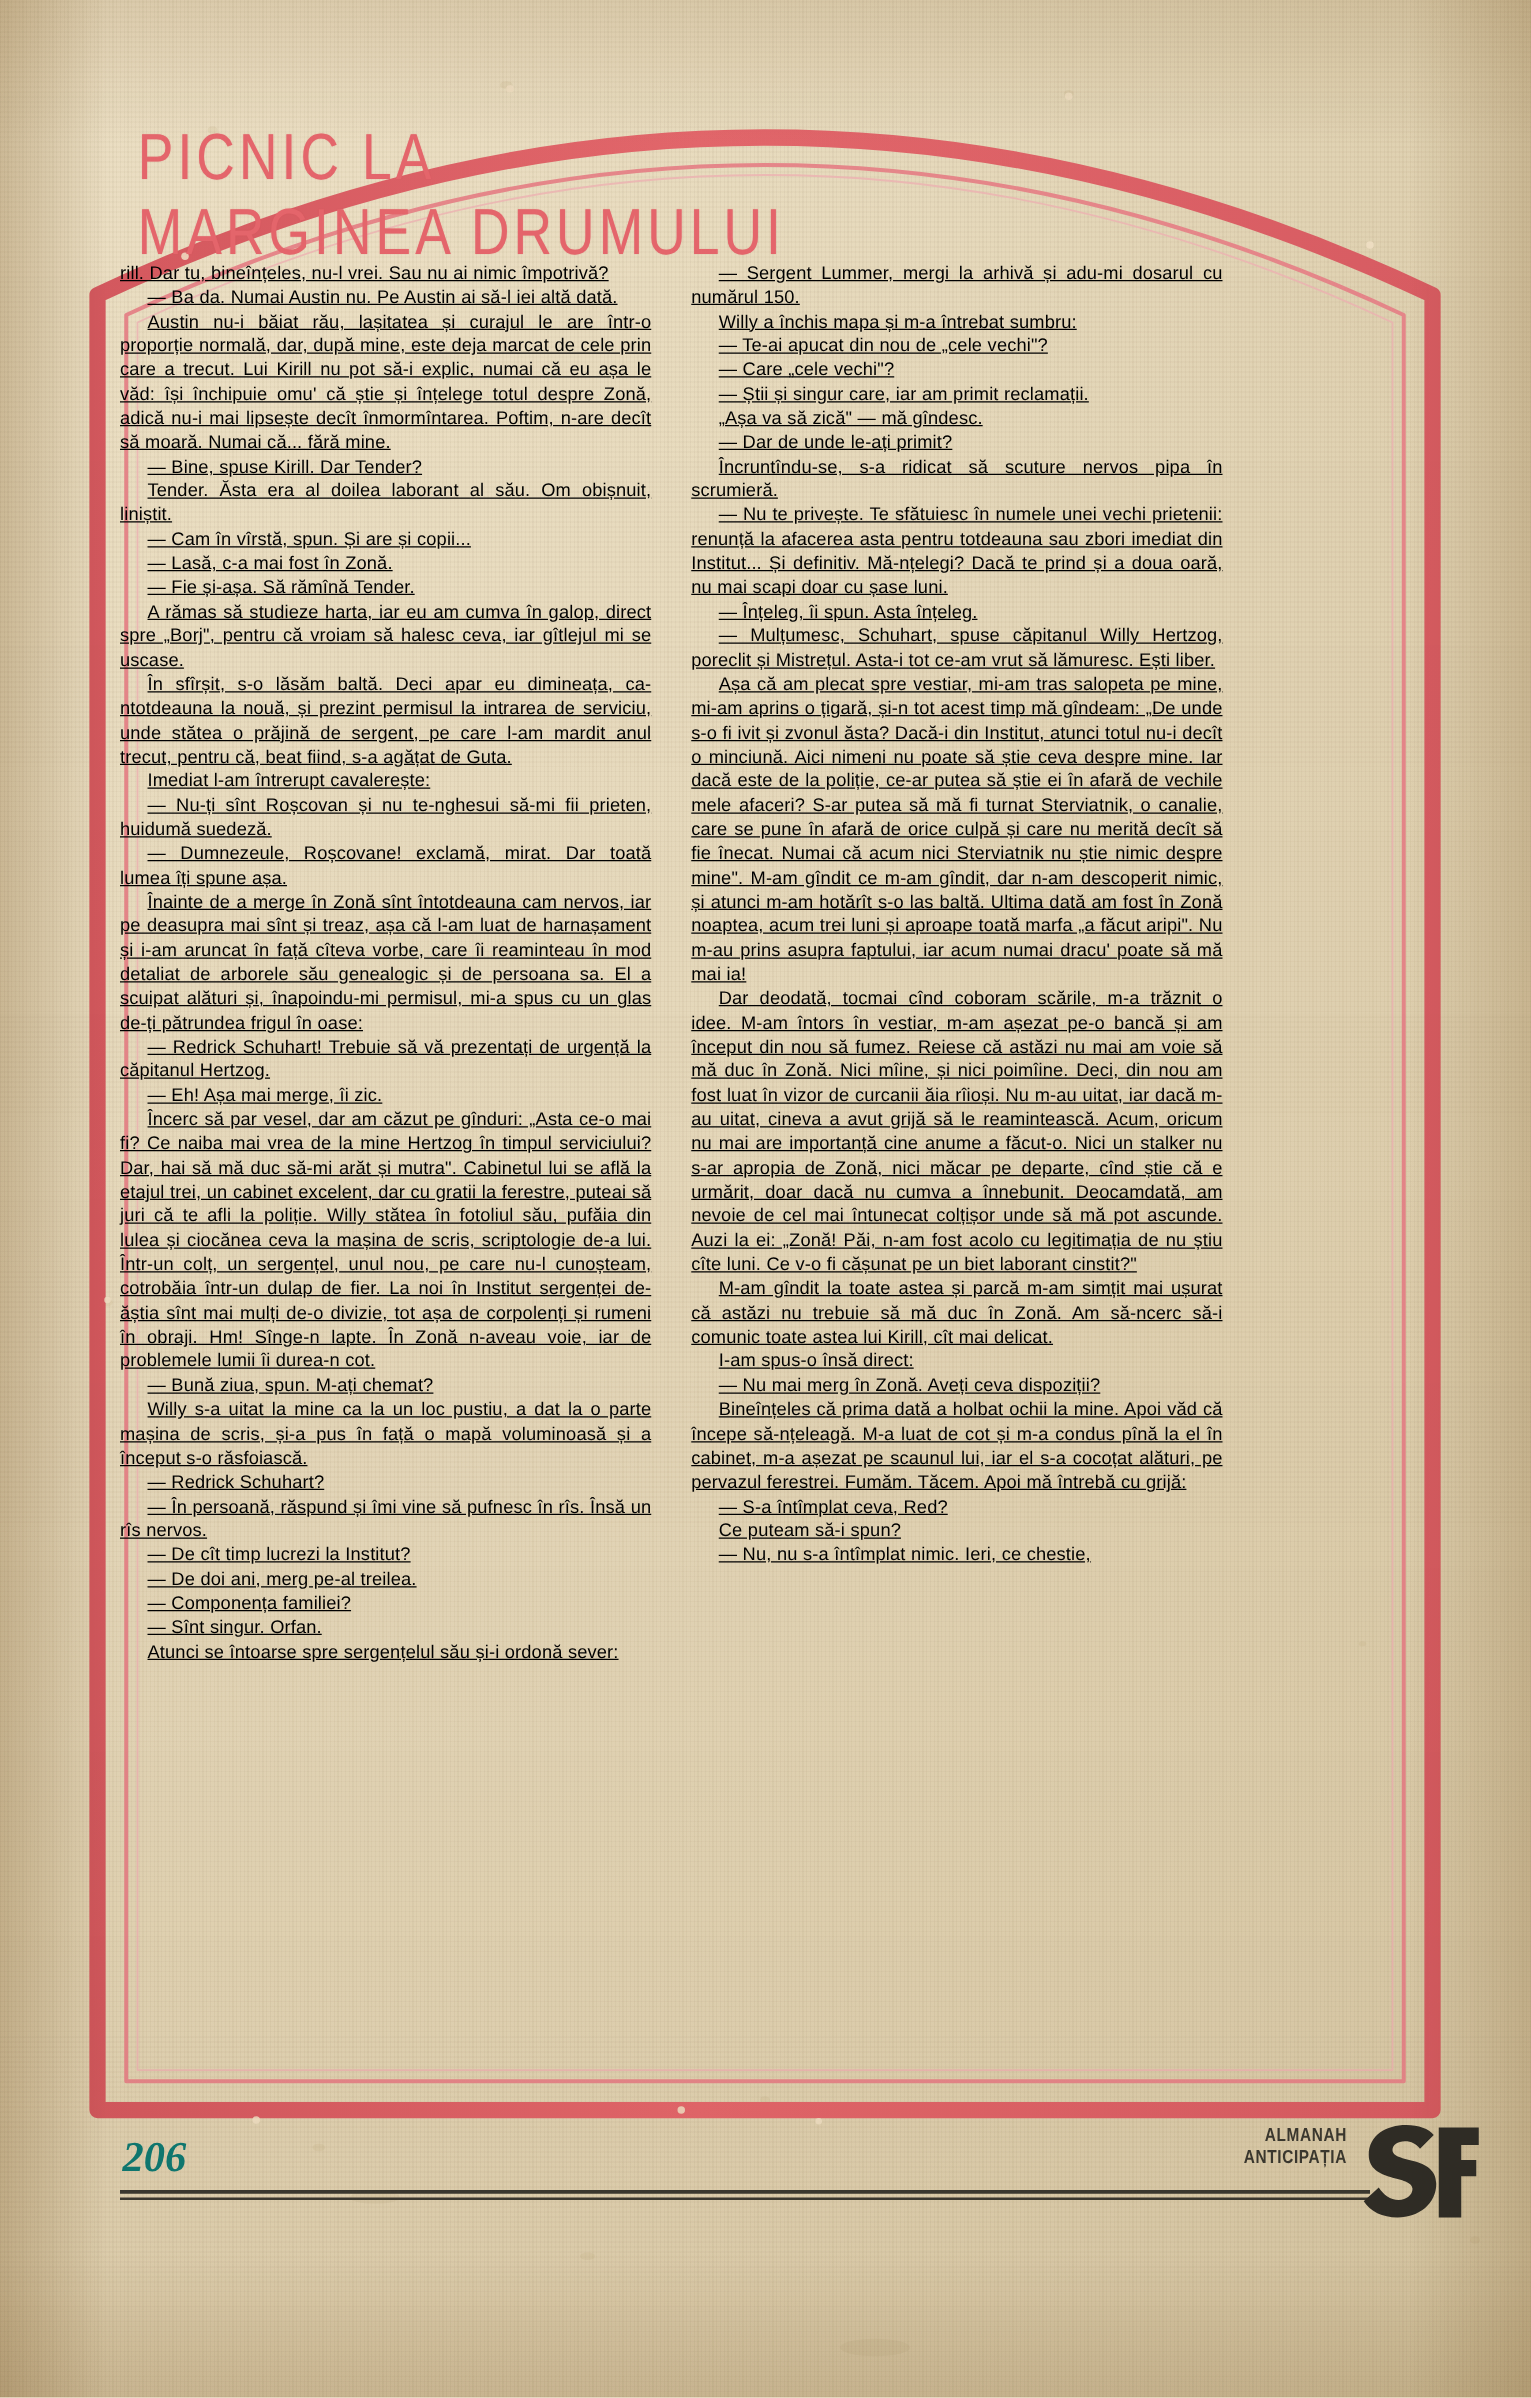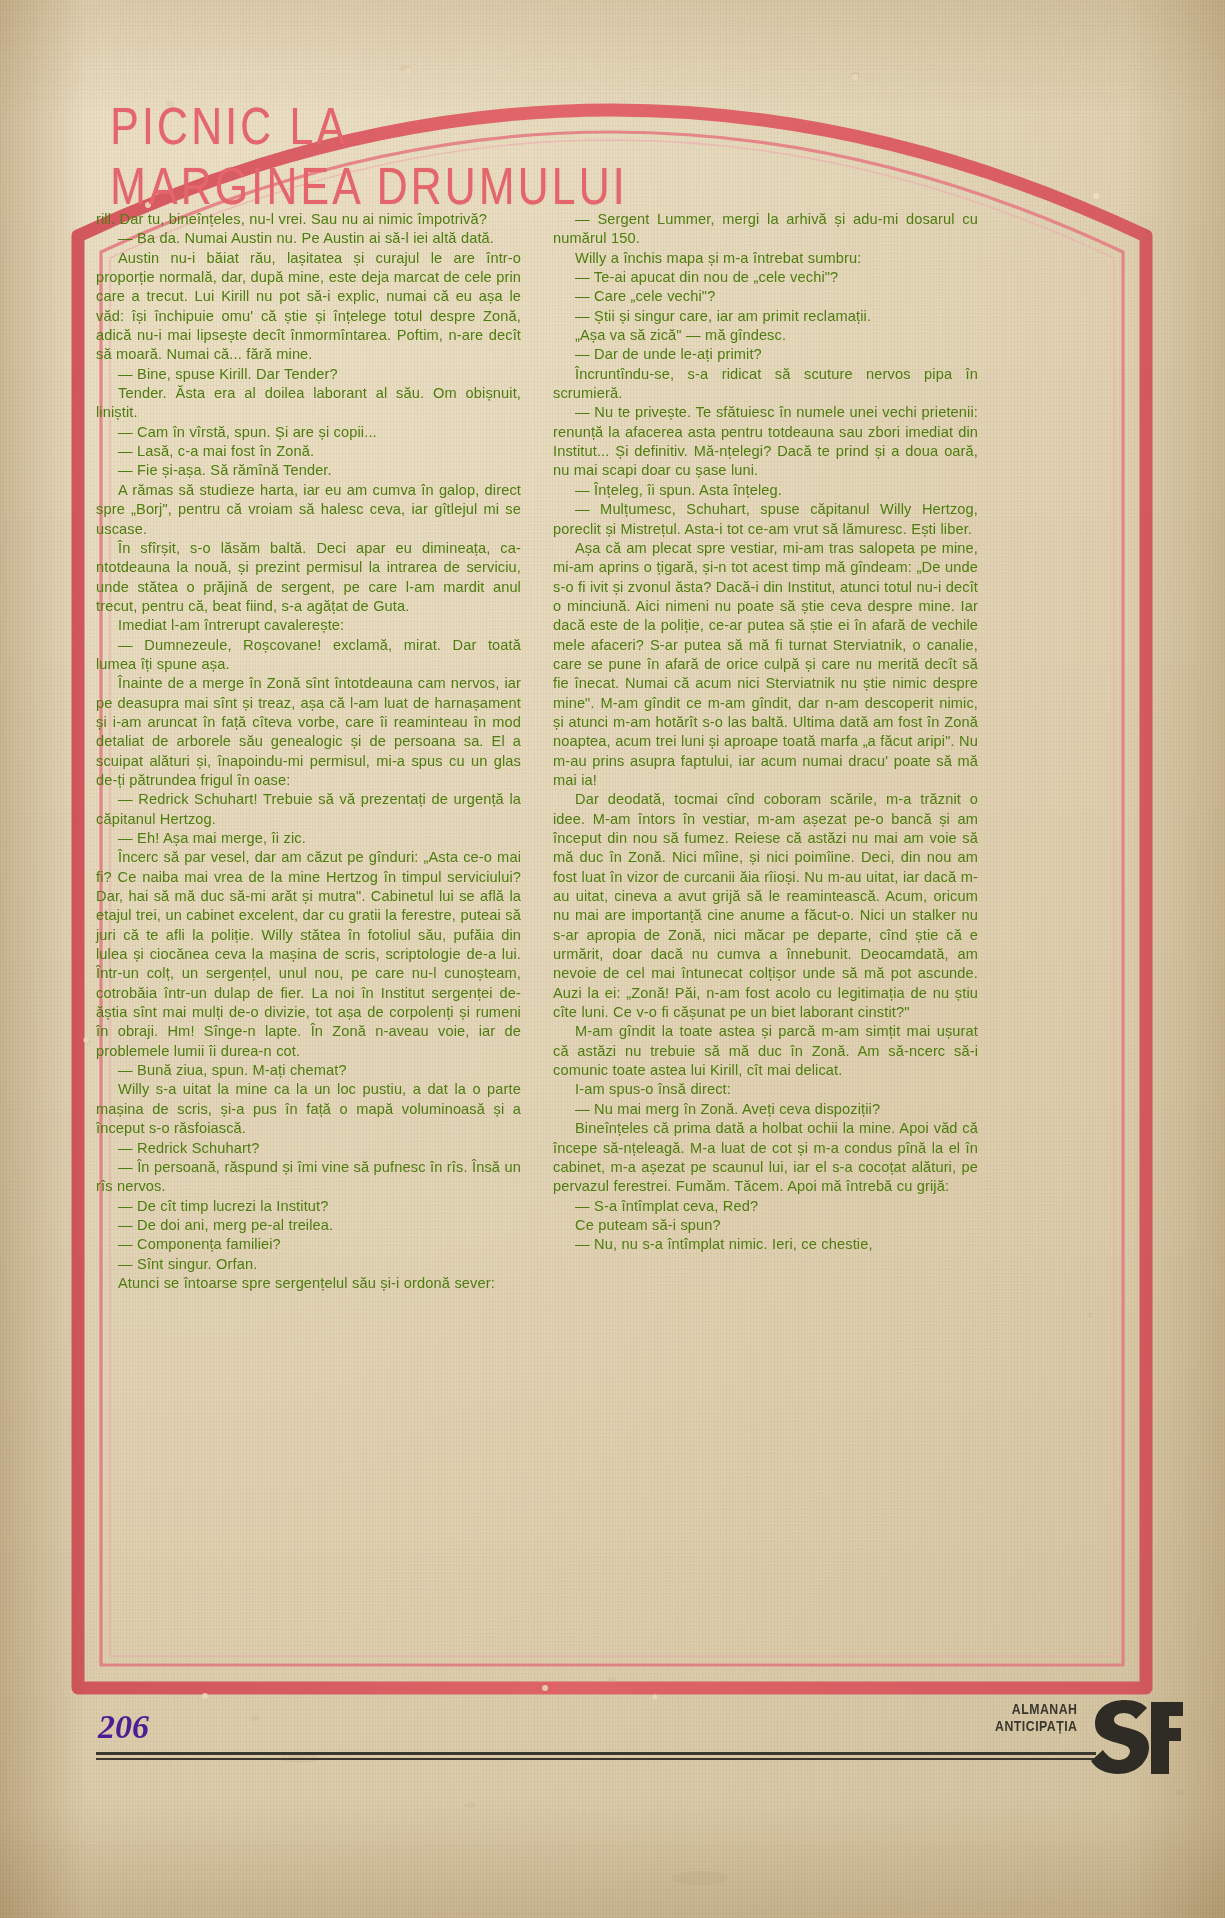--- a/index.html
+++ b/index.html
@@ -58,44 +58,45 @@
     position:absolute;left:96px;top:210px;width:1010px;height:1400px;
     z-index:5;
     display:flex;gap:30px;
   }
   .col{width:425px;}
   .col p{
     margin:0;
     font-family:"Liberation Sans",sans-serif;
     font-size:14.6px;
     line-height:19.35px;
-    color:#4d7c0f;
+    color:#000000;
     text-align:justify;
     text-justify:inter-word;
     letter-spacing:.12px;
     word-spacing:.2px;
+    text-decoration:underline;
     -webkit-font-smoothing:none;
   }
   .col p.ind{text-indent:22px;}
   .col p.dash{text-indent:22px;}
   .col p.cont{text-indent:0;}
   #colL{padding-right:2px;}
   .inktint{
     position:absolute;inset:0;pointer-events:none;
     background:linear-gradient(180deg, rgba(140,110,60,.05), rgba(140,110,60,.10));
     mix-blend-mode:multiply;
   }
 
   
   #footer{position:absolute;left:0;top:1700px;width:1225px;height:150px;z-index:6;}
   #pageno{
     position:absolute;left:98px;top:8px;
     font-family:"Liberation Serif",serif;
     font-style:italic;font-weight:700;
-    font-size:34px;color:#4c1d95;letter-spacing:0px;
+    font-size:34px;color:#0f766e;letter-spacing:0px;
   }
   #rules{position:absolute;left:96px;top:52px;width:1000px;}
   #rules .r1{height:3px;background:#3a372e;}
   #rules .r2{height:2px;background:#3a372e;margin-top:3px;}
   #imprint{
     position:absolute;right:148px;top:0px;
     text-align:right;
     font-family:"Liberation Sans",sans-serif;
     font-weight:700;font-size:15px;line-height:17px;
     letter-spacing:.6px;color:#3a372e;
@@ -166,20 +167,21 @@
       <p class="dash">— Ba da. Numai Austin nu. Pe Austin ai să-l iei altă dată.</p>
       <p class="ind">Austin nu-i băiat rău, lașitatea și curajul le are într-o proporție normală, dar, după mine, este deja marcat de cele prin care a trecut. Lui Kirill nu pot să-i explic, numai că eu așa le văd: își închipuie omu' că știe și înțelege totul despre Zonă, adică nu-i mai lipsește decît înmormîntarea. Poftim, n-are decît să moară. Numai că... fără mine.</p>
       <p class="dash">— Bine, spuse Kirill. Dar Tender?</p>
       <p class="ind">Tender. Ăsta era al doilea laborant al său. Om obișnuit, liniștit.</p>
       <p class="dash">— Cam în vîrstă, spun. Și are și copii...</p>
       <p class="dash">— Lasă, c-a mai fost în Zonă.</p>
       <p class="dash">— Fie și-așa. Să rămînă Tender.</p>
       <p class="ind">A rămas să studieze harta, iar eu am cumva în galop, direct spre „Borj", pentru că vroiam să halesc ceva, iar gîtlejul mi se uscase.</p>
       <p class="ind">În sfîrșit, s-o lăsăm baltă. Deci apar eu dimineața, ca-ntotdeauna la nouă, și prezint permisul la intrarea de serviciu, unde stătea o prăjină de sergent, pe care l-am mardit anul trecut, pentru că, beat fiind, s-a agățat de Guta.</p>
       <p class="ind">Imediat l-am întrerupt cavalerește:</p>
+      <p class="dash">— Nu-ți sînt Roșcovan și nu te-nghesui să-mi fii prieten, huidumă suedeză.</p>
       <p class="dash">— Dumnezeule, Roșcovane! exclamă, mirat. Dar toată lumea îți spune așa.</p>
       <p class="ind">Înainte de a merge în Zonă sînt întotdeauna cam nervos, iar pe deasupra mai sînt și treaz, așa că l-am luat de harnașament și i-am aruncat în față cîteva vorbe, care îi reaminteau în mod detaliat de arborele său genealogic și de persoana sa. El a scuipat alături și, înapoindu-mi permisul, mi-a spus cu un glas de-ți pătrundea frigul în oase:</p>
       <p class="dash">— Redrick Schuhart! Trebuie să vă prezentați de urgență la căpitanul Hertzog.</p>
       <p class="dash">— Eh! Așa mai merge, îi zic.</p>
       <p class="ind">Încerc să par vesel, dar am căzut pe gînduri: „Asta ce-o mai fi? Ce naiba mai vrea de la mine Hertzog în timpul serviciului? Dar, hai să mă duc să-mi arăt și mutra". Cabinetul lui se află la etajul trei, un cabinet excelent, dar cu gratii la ferestre, puteai să juri că te afli la poliție. Willy stătea în fotoliul său, pufăia din lulea și ciocănea ceva la mașina de scris, scriptologie de-a lui. Într-un colț, un sergențel, unul nou, pe care nu-l cunoșteam, cotrobăia într-un dulap de fier. La noi în Institut sergenței de-ăștia sînt mai mulți de-o divizie, tot așa de corpolenți și rumeni în obraji. Hm! Sînge-n lapte. În Zonă n-aveau voie, iar de problemele lumii îi durea-n cot.</p>
       <p class="dash">— Bună ziua, spun. M-ați chemat?</p>
       <p class="ind">Willy s-a uitat la mine ca la un loc pustiu, a dat la o parte mașina de scris, și-a pus în față o mapă voluminoasă și a început s-o răsfoiască.</p>
       <p class="dash">— Redrick Schuhart?</p>
       <p class="dash">— În persoană, răspund și îmi vine să pufnesc în rîs. Însă un rîs nervos.</p>
       <p class="dash">— De cît timp lucrezi la Institut?</p>

